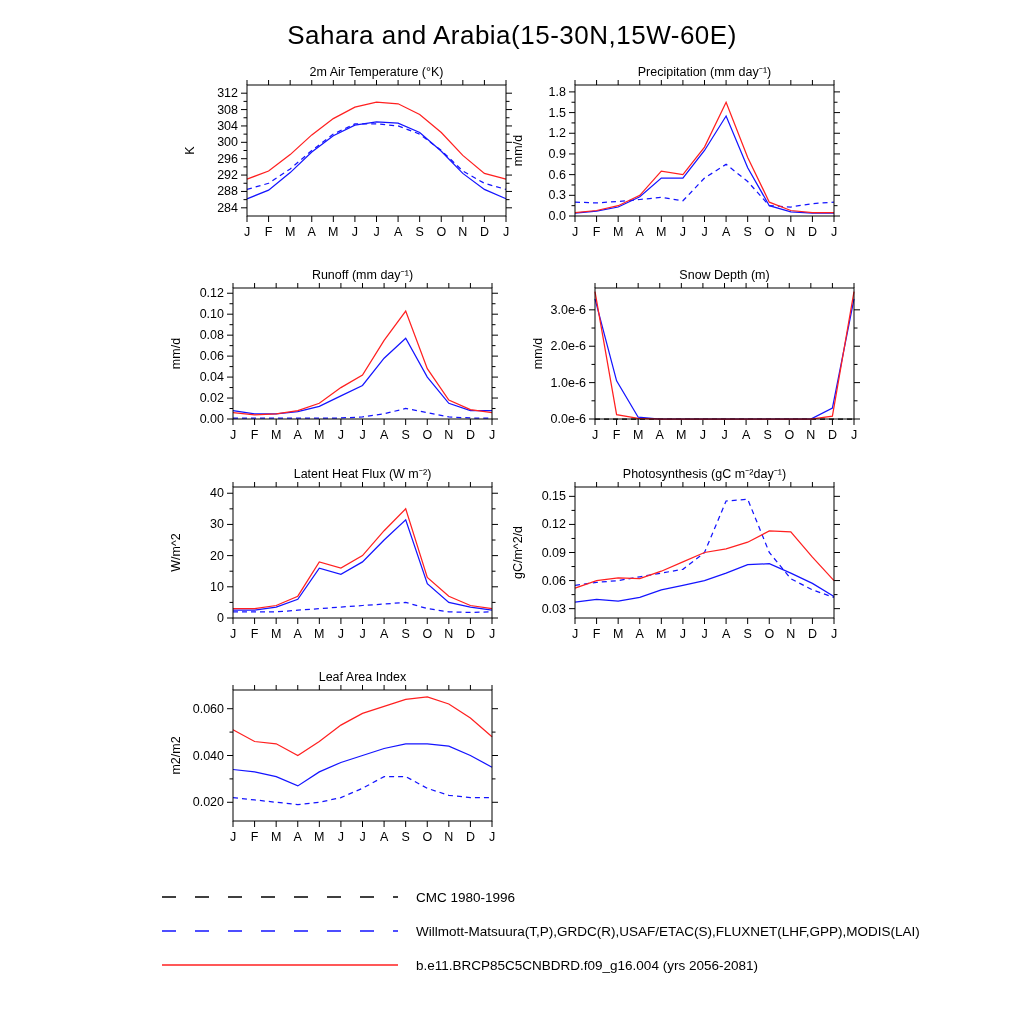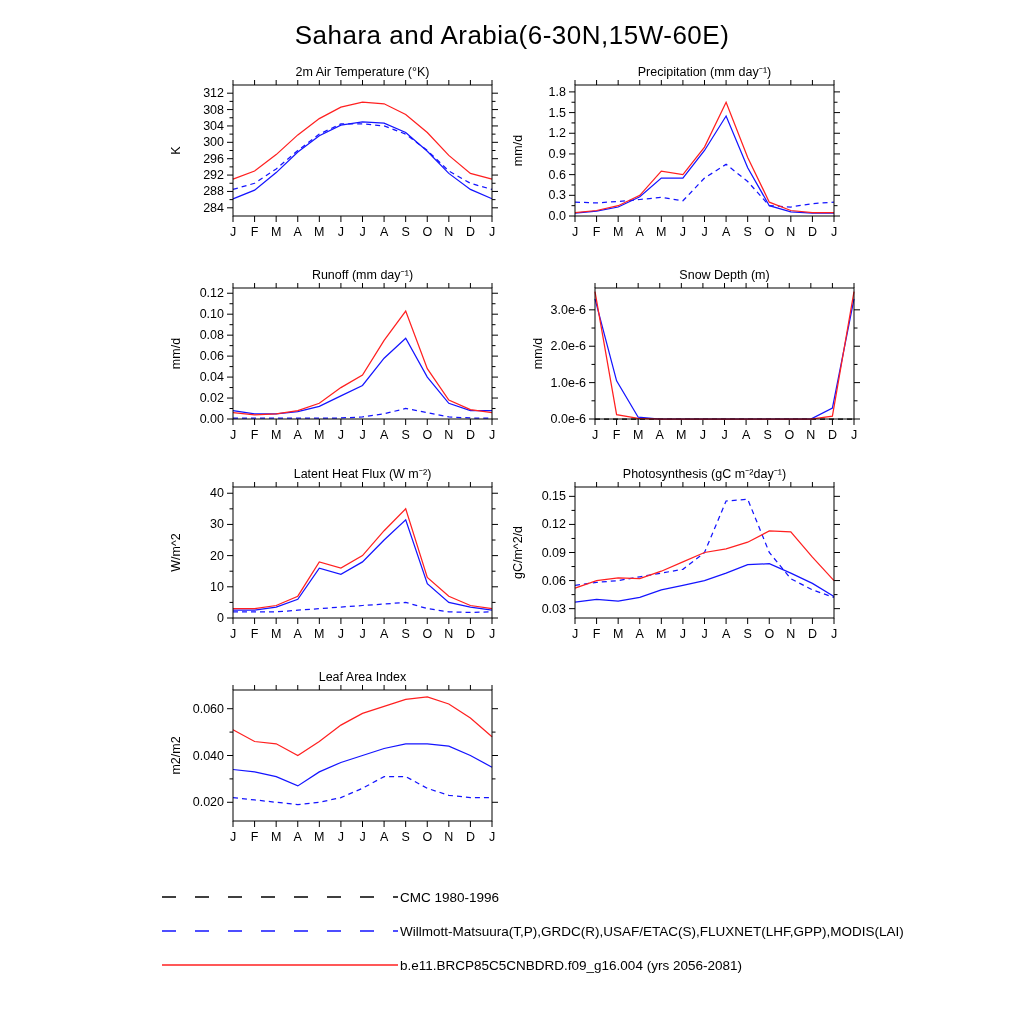--- a/index.html
+++ b/index.html
@@ -5,30 +5,30 @@
   html,body{margin:0;padding:0;background:#ffffff;}
   #page{position:relative;width:1024px;height:1024px;background:#ffffff;overflow:hidden;
         font-family:"Liberation Sans", sans-serif;color:#000;}
   #main-title{position:absolute;top:20px;left:0;width:1024px;text-align:center;
               font-size:26px;letter-spacing:0.5px;}
   .chart{position:absolute;width:349px;height:191px;}
   svg text{font-family:"Liberation Sans", sans-serif;fill:#000;}
   #legend{position:absolute;left:160px;top:880px;}
   .legend-row{display:flex;align-items:center;height:34px;}
   .legend-sample{flex:0 0 auto;}
-  .legend-label{font-size:13.5px;white-space:nowrap;}
+  .legend-label{margin-left:16px;font-size:13.5px;white-space:nowrap;}
 </style>
 </head>
 <body>
 
 <div id="page">
 
-  <div id="main-title">Sahara and Arabia(6-30N,15W-60E)</div>
+  <div id="main-title">Sahara and Arabia(15-30N,15W-60E)</div>
 
-  <div class="chart" style="left:158px;top:60px"><svg width="349" height="191">
+  <div class="chart" style="left:172px;top:60px"><svg width="349" height="191">
         <text x="204.5" y="16" text-anchor="middle" font-size="12.5">2m Air Temperature (°K)</text>
         <text x="22" y="90.5" font-size="12.5" text-anchor="middle" transform="rotate(-90 22 90.5)">K</text>
         <g stroke="#000" stroke-width="1" fill="none">
           <line x1="69" y1="147.8125" x2="75" y2="147.8125"></line>
           <line x1="334" y1="147.8125" x2="340" y2="147.8125"></line>
           <line x1="69" y1="131.4375" x2="75" y2="131.4375"></line>
           <line x1="334" y1="131.4375" x2="340" y2="131.4375"></line>
           <line x1="69" y1="115.0625" x2="75" y2="115.0625"></line>
           <line x1="334" y1="115.0625" x2="340" y2="115.0625"></line>
           <line x1="69" y1="98.6875" x2="75" y2="98.6875"></line>

